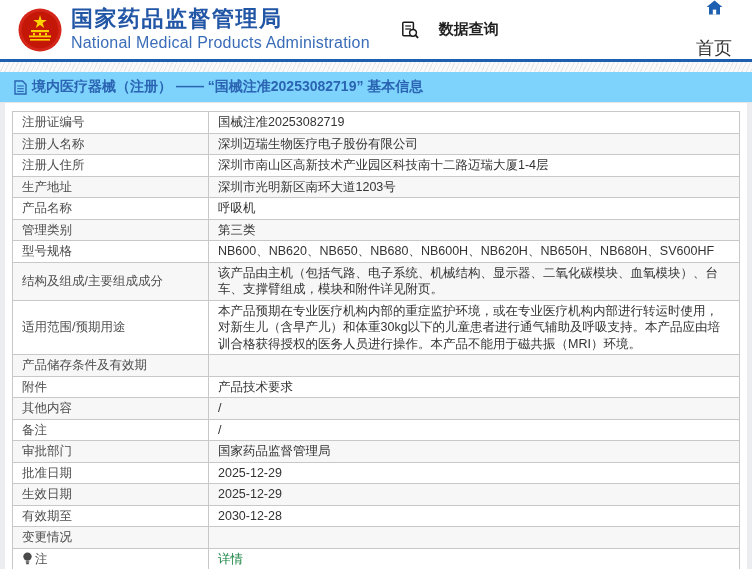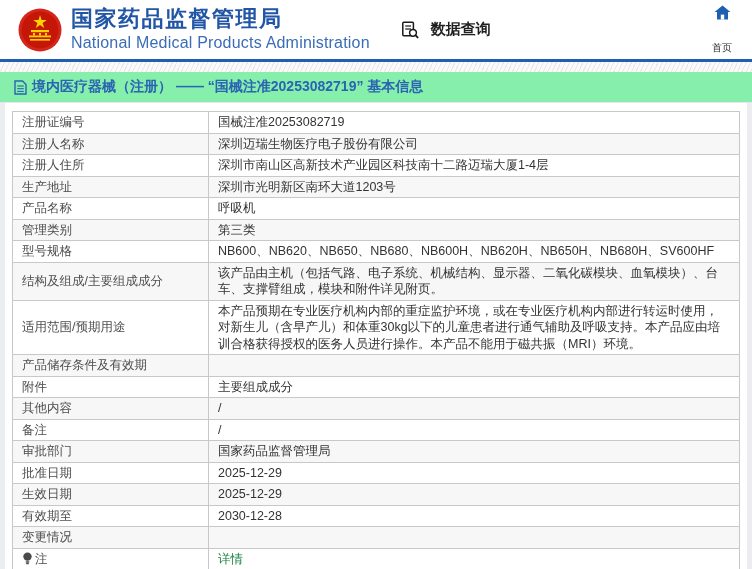--- a/index.html
+++ b/index.html
@@ -35,56 +35,56 @@
   }
   .title-en {
     font-size: 16px;
     color: #3a6cb8;
     margin-top: 2px;
     letter-spacing: 0.2px;
   }
   .data-query {
     display: flex;
     align-items: center;
-    gap: 12px;
+    gap: 20px;
     margin-left: 30px;
     font-size: 15px;
     font-weight: bold;
     color: #1f1f1f;
     cursor: pointer;
     text-decoration: none;
   }
   .top-nav {
     margin-left: auto;
     display: flex;
     gap: 32px;
     padding-right: 6px;
   }
   .nav-item {
     display: flex;
     flex-direction: column;
     align-items: center;
     gap: 21px;
-    font-size: 10px;
+    font-size: 18px;
     color: #333333;
     cursor: pointer;
     text-decoration: none;
   }
 
   
   .hatch {
     height: 10px;
     background-color: #fafafa;
     background-image: repeating-linear-gradient(115deg, rgba(0,0,0,0.07) 0 1px, transparent 1px 4px);
   }
 
   
   .breadcrumb {
     height: 30px;
-    background: #86efac;
+    background: #7dd3fc;
     border-bottom: 1px solid #e6e6ea;
     display: flex;
     align-items: center;
     gap: 5px;
     padding: 0 14px;
     font-size: 14px;
     font-weight: bold;
     color: #2a64b2;
   }
 
@@ -234,21 +234,21 @@
         <tr>
           <th>适用范围/预期用途</th>
           <td>本产品预期在专业医疗机构内部的重症监护环境，或在专业医疗机构内部进行转运时使用，对新生儿（含早产儿）和体重30kg以下的儿童患者进行通气辅助及呼吸支持。本产品应由培训合格获得授权的医务人员进行操作。本产品不能用于磁共振（MRI）环境。</td>
         </tr>
         <tr>
           <th>产品储存条件及有效期</th>
           <td></td>
         </tr>
         <tr>
           <th>附件</th>
-          <td>主要组成成分</td>
+          <td>产品技术要求</td>
         </tr>
         <tr>
           <th>其他内容</th>
           <td>/</td>
         </tr>
         <tr>
           <th>备注</th>
           <td>/</td>
         </tr>
         <tr>

